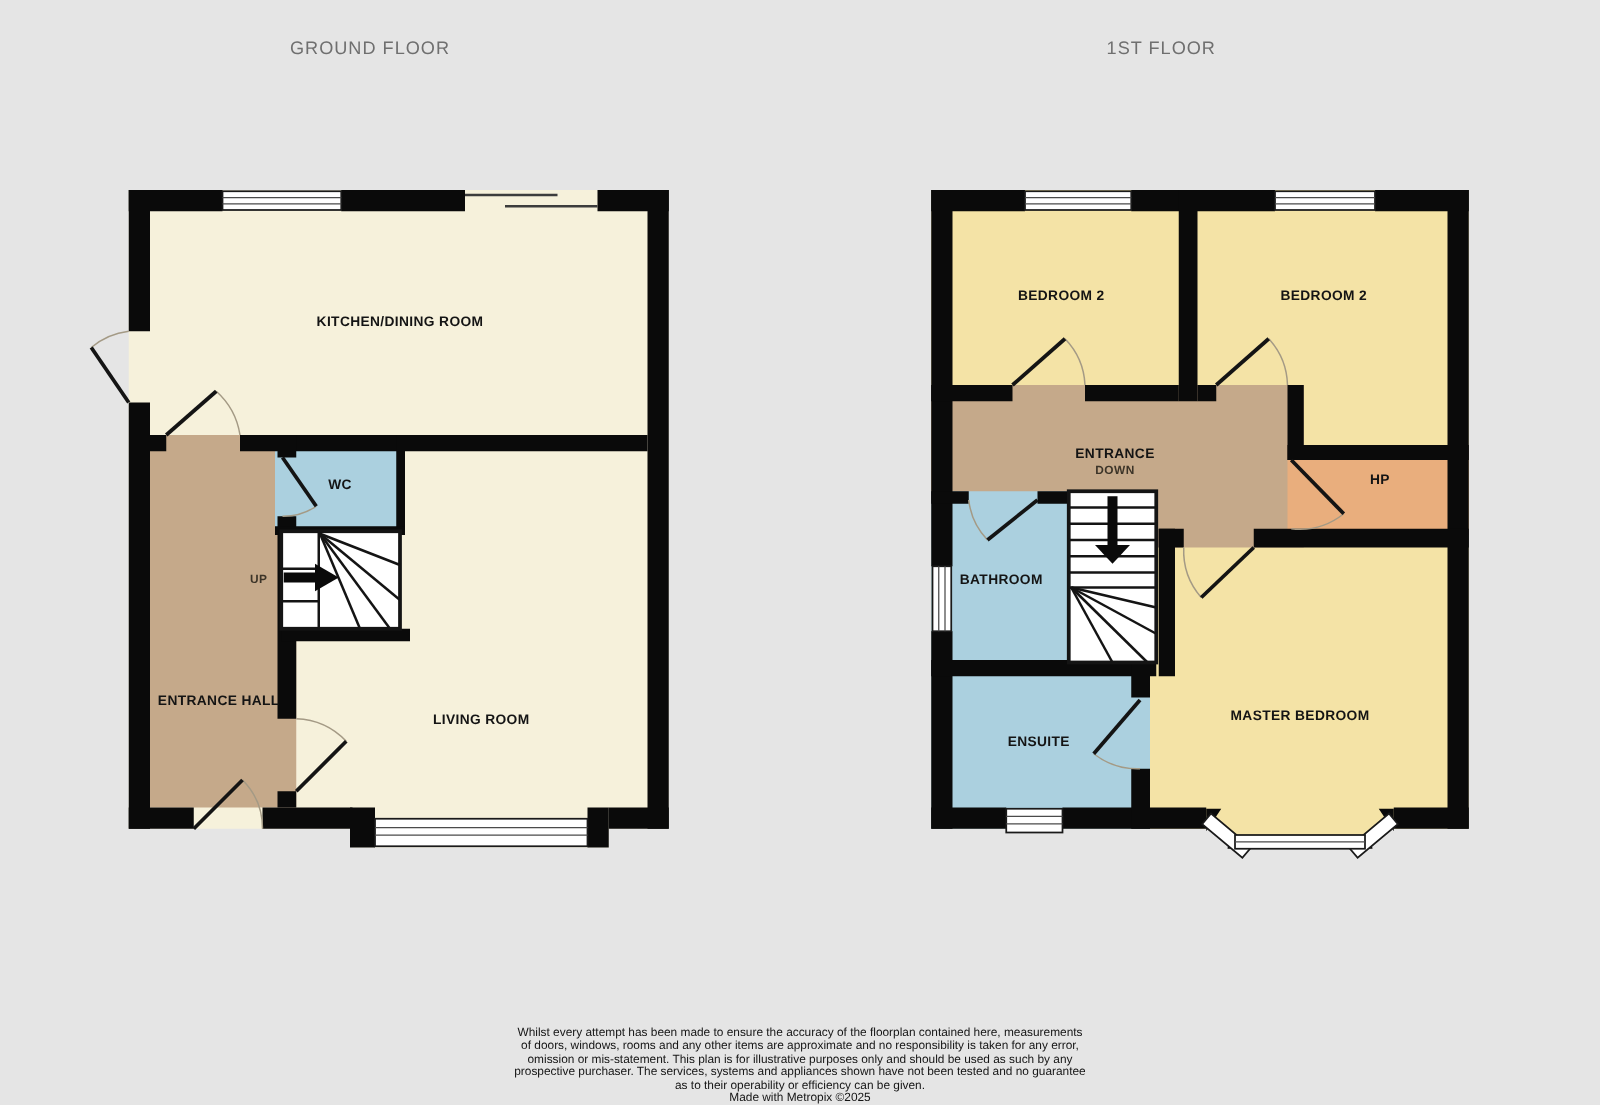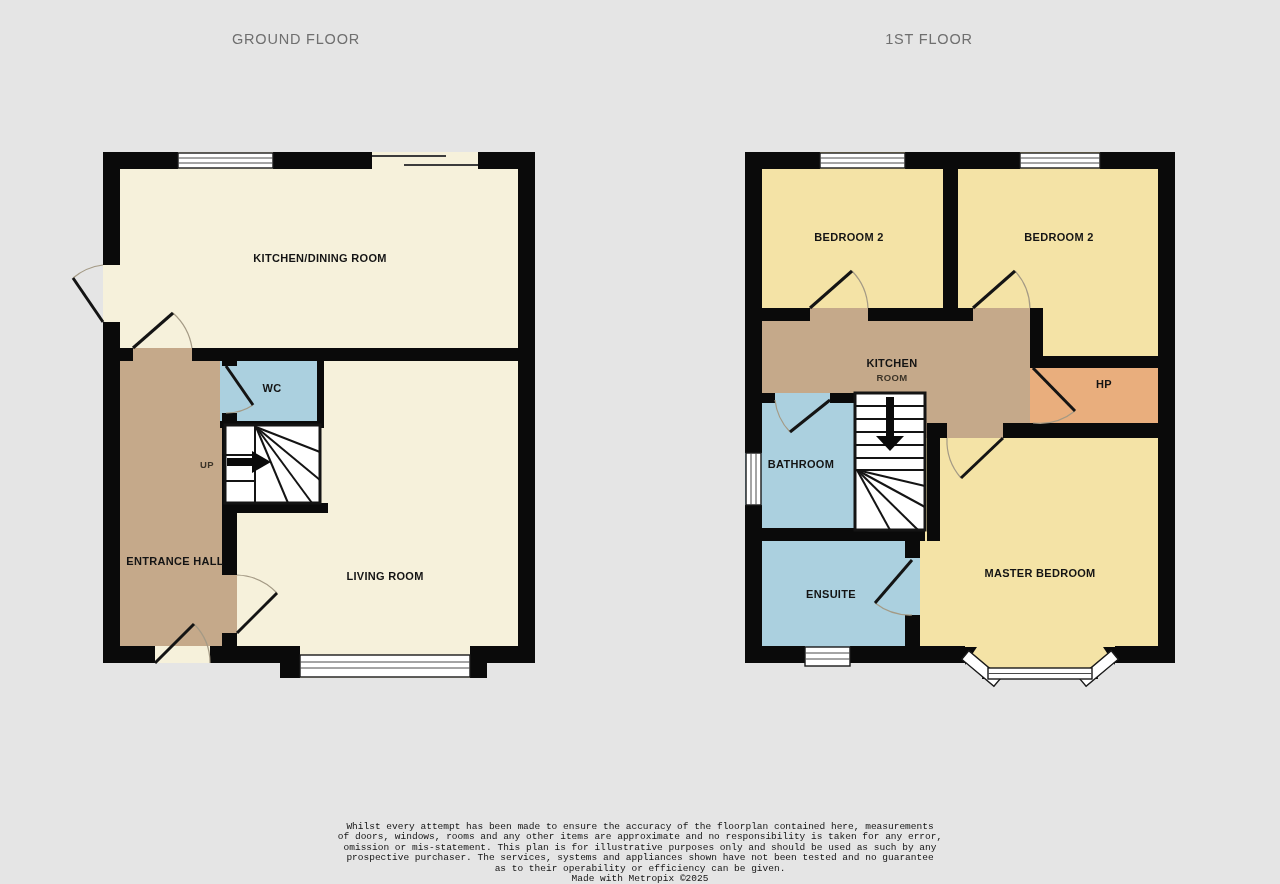--- a/index.html
+++ b/index.html
@@ -6,21 +6,21 @@
   .page{position:relative;width:1280px;height:884px;background:#e5e5e5;overflow:hidden;
         font-family:"Liberation Sans",sans-serif;}
   .floor-title{position:absolute;top:31px;transform:translate(-50%,0);
         font-size:14.5px;color:#6f6f6f;letter-spacing:.8px;white-space:nowrap;}
   .plan-svg{position:absolute;width:480px;height:540px;}
   .room-label{position:absolute;transform:translate(-50%,-50%);
         font-size:11px;font-weight:bold;color:#141414;letter-spacing:.3px;white-space:nowrap;}
   .sub-label{position:absolute;transform:translate(-50%,-50%);
         font-size:9.5px;font-weight:bold;color:#3c3428;letter-spacing:.4px;white-space:nowrap;}
   .footer{position:absolute;top:822px;left:0;width:1280px;text-align:center;
-        font-size:9.5px;line-height:10.4px;color:#141414;font-family:Liberation Mono, monospace;}
+        font-size:9.5px;line-height:10.4px;color:#141414;}
   .footer div{white-space:nowrap;}
 </style>
 </head>
 <body>
 
 <div class="page">
 
   <div class="floor-title" style="left:296px;">GROUND FLOOR</div>
   <div class="floor-title" style="left:929px;">1ST FLOOR</div>
 
@@ -214,22 +214,22 @@
   </svg>
 
   <div class="room-label" style="left:320px;top:258px;">KITCHEN/DINING ROOM</div>
   <div class="room-label" style="left:272px;top:388px;">WC</div>
   <div class="sub-label" style="left:207px;top:464px;">UP</div>
   <div class="room-label" style="left:175px;top:561px;">ENTRANCE HALL</div>
   <div class="room-label" style="left:385px;top:535px;margin-top:41px;">LIVING ROOM</div>
 
   <div class="room-label" style="left:849px;top:237px;">BEDROOM 2</div>
   <div class="room-label" style="left:1059px;top:237px;">BEDROOM 2</div>
-  <div class="room-label" style="left:892px;top:363px;">KITCHEN</div>
-  <div class="sub-label" style="left:892px;top:377px;">ROOM</div>
+  <div class="room-label" style="left:892px;top:363px;">ENTRANCE</div>
+  <div class="sub-label" style="left:892px;top:377px;">DOWN</div>
   <div class="room-label" style="left:1104px;top:384px;">HP</div>
   <div class="room-label" style="left:801px;top:464px;">BATHROOM</div>
   <div class="room-label" style="left:1040px;top:553px;margin-top:20px;">MASTER BEDROOM</div>
   <div class="room-label" style="left:831px;top:594px;">ENSUITE</div>
 
   <div class="footer">
     <div>Whilst every attempt has been made to ensure the accuracy of the floorplan contained here, measurements</div>
     <div>of doors, windows, rooms and any other items are approximate and no responsibility is taken for any error,</div>
     <div>omission or mis-statement. This plan is for illustrative purposes only and should be used as such by any</div>
     <div>prospective purchaser. The services, systems and appliances shown have not been tested and no guarantee</div>

